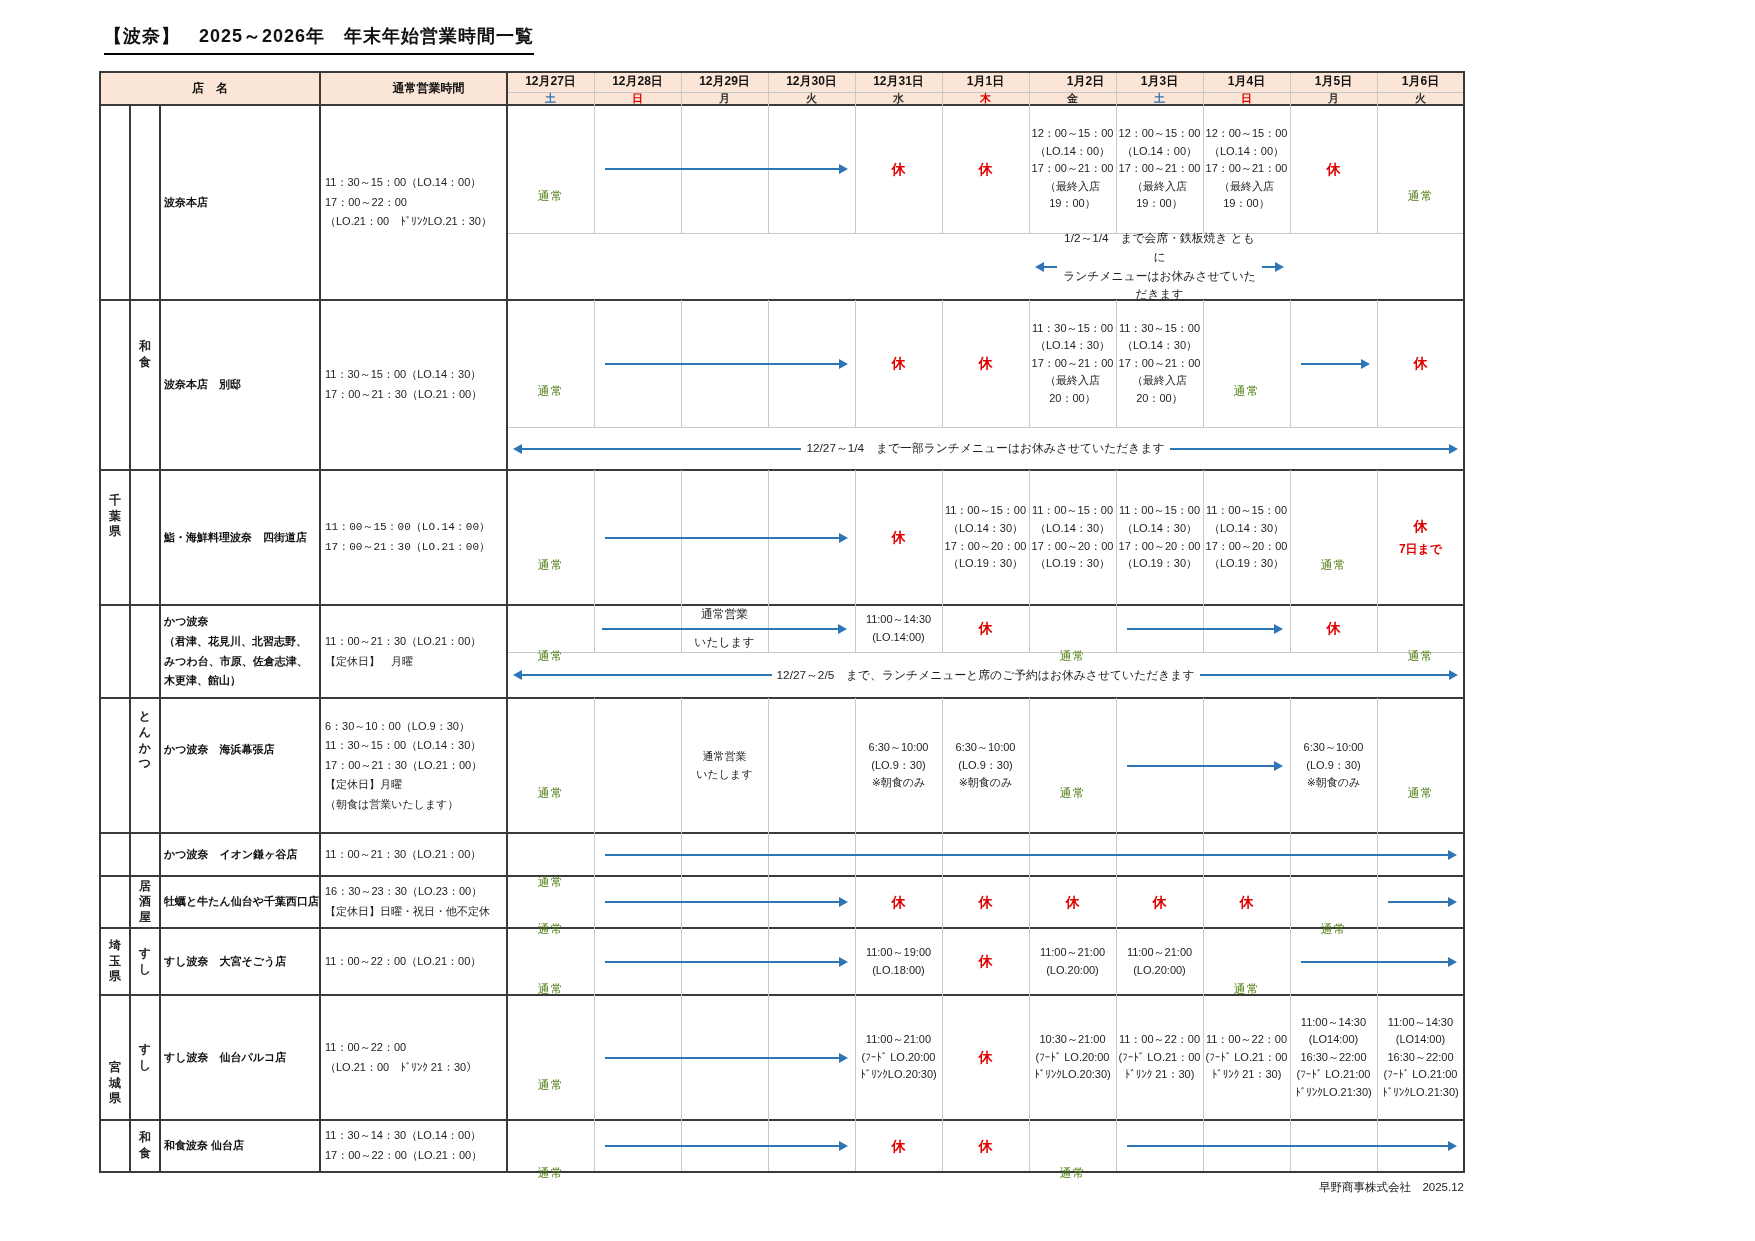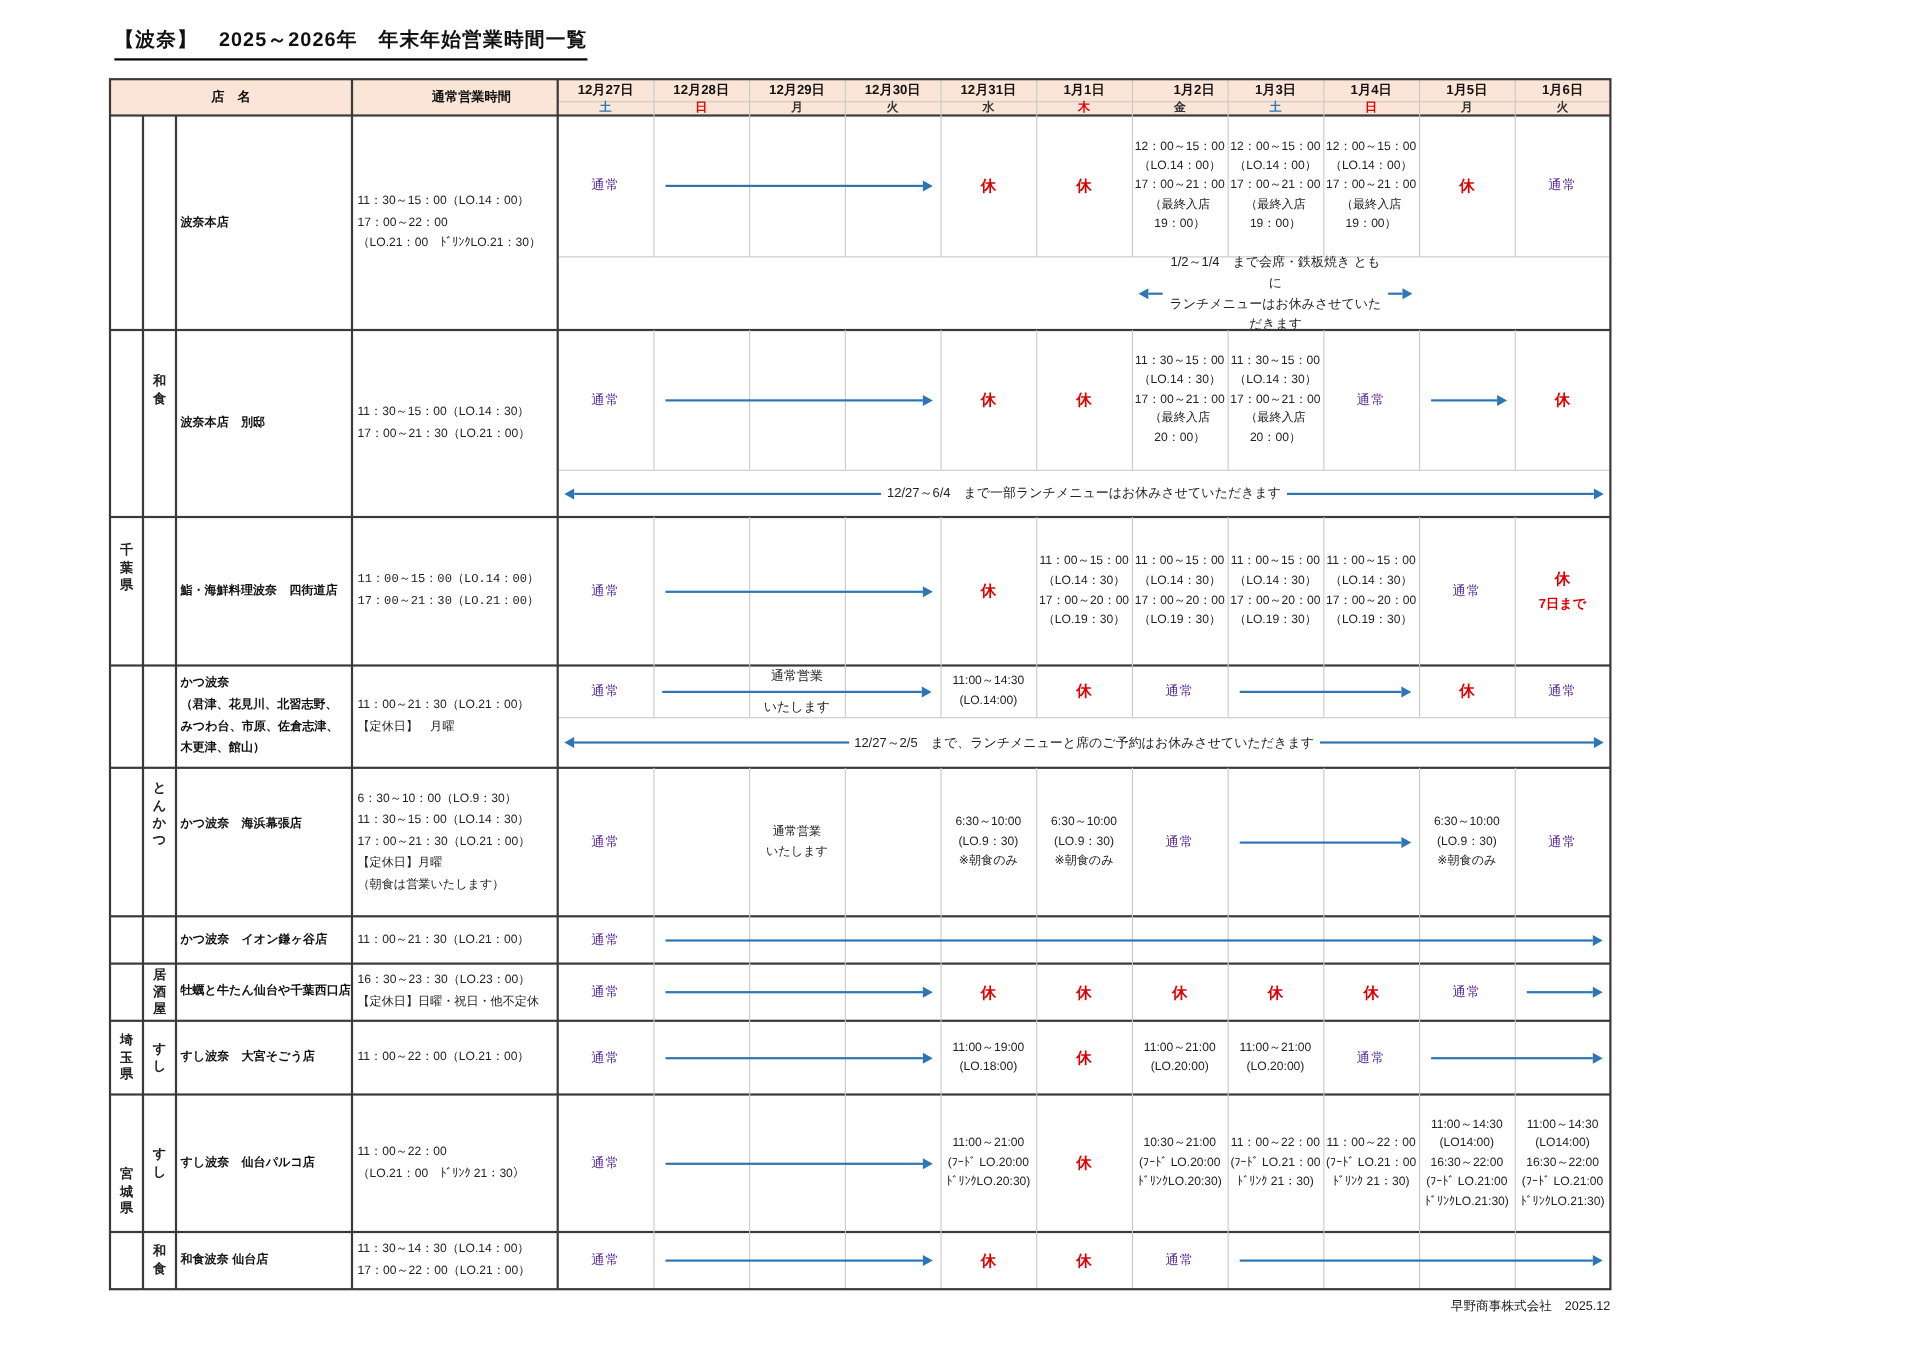--- a/index.html
+++ b/index.html
@@ -25,21 +25,21 @@
     align-items:center;justify-content:center;text-align:center;line-height:1.45;
   }
   .hd{font-size:12px;font-weight:bold;color:#111;}
   .dy{font-size:11px;font-weight:bold;}
   .dy.blue{color:#2e75b6;} .dy.red{color:#e00000;} .dy.black{color:#333;}
   .sd{font-size:12px;font-weight:bold;white-space:pre-line;line-height:1.3;color:#222;}
   .st{font-size:11px;font-weight:bold;color:#111;align-items:flex-start;text-align:left;
       white-space:pre-line;line-height:1.8;padding-left:4px;}
   .hr{font-size:11px;color:#222;align-items:flex-start;text-align:left;
       white-space:pre-line;line-height:1.78;padding-left:5px;}
-  .tx{font-size:12px;color:#4c1d95;letter-spacing:1px;}
+  .tx{font-size:12px;color:#4d7c0f;letter-spacing:1px;margin-top:28px;}
   .cl{font-size:14px;font-weight:bold;color:#e00000;}
   .c2{font-size:12px;font-weight:bold;color:#e00000;line-height:1.7;}
   .c2 .big{font-size:14px;}
   .ml{font-size:11px;color:#222;white-space:pre-line;line-height:1.6;}
   .ar{flex-direction:row;padding:0 7px 0 11px;}
   .arrow{display:flex;align-items:center;width:100%;min-width:22px;}
   .arrow .shaft{flex:1;height:2px;background:#2e75b6;}
   .arrow .tipR{width:0;height:0;border-left:9px solid #2e75b6;
       border-top:5px solid transparent;border-bottom:5px solid transparent;}
   .arrow .tipL{width:0;height:0;border-right:9px solid #2e75b6;
@@ -263,21 +263,21 @@
         <span class="shaft"></span>
         <span class="tipR"></span>
       </div>
     </div>
     <div class="cell cl" style="left: 1377px; top: 300px; width: 87px; height: 127px;">休</div>
     <div class="cell an" style="left: 507px; top: 427px; width: 957px; height: 43px;">
       <div class="arrow">
         <span class="tipL"></span>
         <span class="shaft"></span>
       </div>
-      <span class="antext">12/27～6/4　まで一部ランチメニューはお休みさせていただきます</span>
+      <span class="antext">12/27～1/4　まで一部ランチメニューはお休みさせていただきます</span>
       <div class="arrow">
         <span class="shaft"></span>
         <span class="tipR"></span>
       </div>
     </div>
     <div class="cell tx" style="left: 507px; top: 470px; width: 87px; height: 135px;">通常</div>
     <div class="cell ar" style="left: 594px; top: 470px; width: 261px; height: 135px;">
       <div class="arrow">
         <span class="shaft"></span>
         <span class="tipR"></span>

